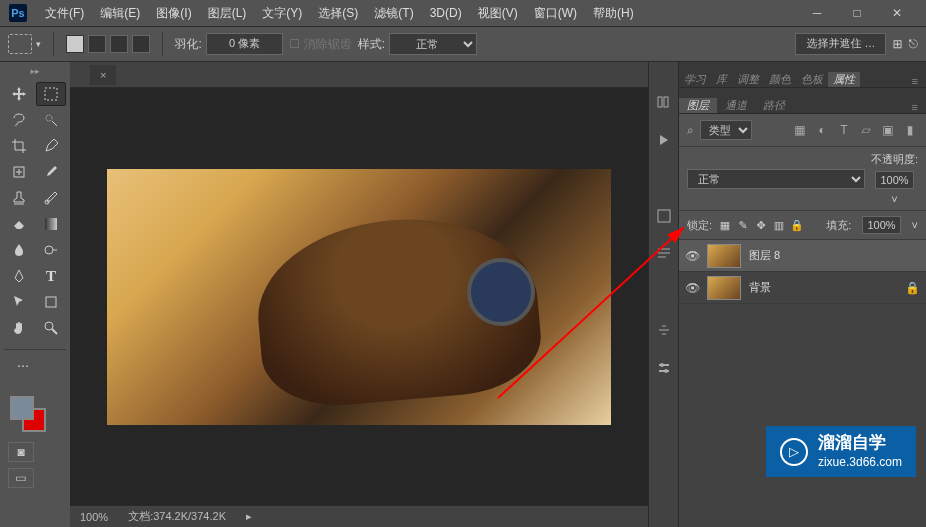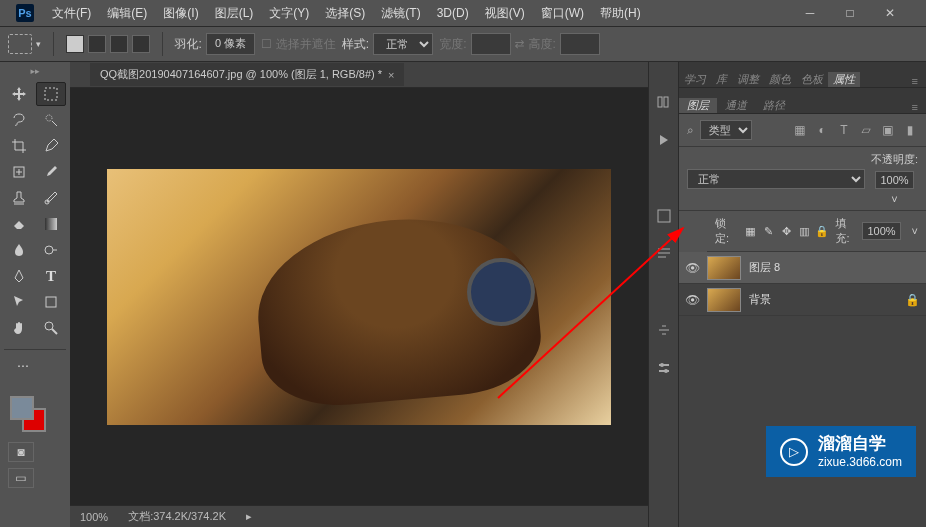--- a/index.html
+++ b/index.html
@@ -1,30 +1,30 @@
 <!DOCTYPE html>
 <html><head>
 <meta charset="utf-8">
 <style>
 * { margin: 0; padding: 0; box-sizing: border-box; font-family: "Microsoft YaHei", Arial, sans-serif; }
 body { width: 926px; height: 527px; background: #323232; color: #ccc; font-size: 12px; overflow: hidden; position: relative; }
 
-.menubar { height: 26px; background: #535353; display: flex; align-items: center; padding: 0 16px; }
+.menubar { height: 26px; background: #535353; display: flex; align-items: center; padding: 0 9px; }
 .menubar .ps-logo { width: 18px; height: 18px; background: #001833; color: #4fa0e8; display: flex; align-items: center; justify-content: center; font-weight: bold; font-size: 11px; border-radius: 2px; margin-right: 10px; }
 .menubar .menu-item { padding: 0 8px; height: 26px; display: flex; align-items: center; cursor: pointer; color: #ddd; }
 .menubar .win-controls { margin-left: auto; display: flex; }
 .menubar .win-controls div { width: 40px; height: 26px; display: flex; align-items: center; justify-content: center; cursor: pointer; color: #ccc; }
 
 .optionsbar { height: 36px; background: #535353; border-top: 1px solid #2a2a2a; border-bottom: 1px solid #2a2a2a; display: flex; align-items: center; padding: 0 8px; gap: 6px; color: #ccc; }
 .optionsbar .ob-item { display: flex; align-items: center; gap: 4px; }
 .optionsbar .marquee-icon { width: 24px; height: 20px; border: 1px dashed #aaa; border-radius: 2px; }
 .optionsbar .sep { width: 1px; height: 24px; background: #3a3a3a; margin: 0 6px; }
 .optionsbar .shape-btn { width: 18px; height: 18px; background: #aaa; border: 1px solid #333; }
 .optionsbar .shape-btn.dark { background: #333; border-color: #666; }
-.optionsbar select, .optionsbar .input-box { background: #3a3a3a; border: 1px solid #666; color: #ccc; padding: 2px 8px; height: 22px; font-size: 11px; }
+.optionsbar select, .optionsbar .input-box { background: #3a3a3a; border: 1px solid #666; color: #ccc; padding: 2px 22px; height: 22px; font-size: 11px; }
 .optionsbar .disabled { color: #777; }
 
 .main { display: flex; height: 465px; }
 .tools { width: 70px; background: #535353; display: flex; flex-direction: column; padding: 4px; }
 .tools .collapse { height: 12px; text-align: center; color: #999; font-size: 9px; }
 .tools .tool-grid { display: grid; grid-template-columns: 1fr 1fr; gap: 2px; margin-top: 4px; }
 .tools .tool { width: 30px; height: 24px; display: flex; align-items: center; justify-content: center; cursor: pointer; border-radius: 2px; color: #ddd; }
 .tools .tool.active { background: #3a3a3a; border: 1px solid #222; }
 .tools .swatches { margin-top: 18px; position: relative; height: 40px; margin-left: 6px; }
 .tools .sw-fg { position: absolute; width: 24px; height: 24px; background: #7a8a9a; border: 2px solid #888; z-index: 2; }
@@ -53,38 +53,38 @@
 
 .layers-panel { flex: 1; background: #535353; display: flex; flex-direction: column; }
 .layers-header { padding: 6px 8px; display: flex; gap: 6px; align-items: center; border-bottom: 1px solid #3a3a3a; }
 .layers-header select { background: #3a3a3a; border: 1px solid #666; color: #ccc; padding: 2px 4px; font-size: 11px; }
 .layers-header .filter-icons { display: flex; gap: 6px; margin-left: auto; }
 .layers-header .filter-icons span { width: 16px; height: 16px; color: #aaa; display: flex; align-items: center; justify-content: center; cursor: pointer; }
 .layers-row2 { padding: 5px 8px; display: flex; gap: 6px; align-items: center; border-bottom: 1px solid #3a3a3a; }
 .layers-row2 select { background: #3a3a3a; border: 1px solid #666; color: #ccc; padding: 2px 6px; font-size: 11px; flex: 1; }
 .layers-row2 .opacity { display: flex; align-items: center; gap: 4px; font-size: 11px; color: #ccc; flex-direction: column; }
 .layers-row2 .opacity .val { background: #3a3a3a; border: 1px solid #666; padding: 2px 4px; }
-.layers-row3 { padding: 5px 8px; display: flex; gap: 6px; align-items: center; border-bottom: 1px solid #3a3a3a; font-size: 11px; color: #ccc; margin-left: 28px; }
+.layers-row3 { padding: 5px 8px; display: flex; gap: 6px; align-items: center; border-bottom: 1px solid #3a3a3a; font-size: 11px; color: #ccc; }
 .layers-row3 .lock-icons { display: flex; gap: 4px; }
 .layers-row3 .lock-icons span { width: 14px; height: 14px; display: flex; align-items: center; justify-content: center; }
 
 .layer-list { flex: 1; background: #424242; overflow-y: auto; }
 .layer { height: 32px; display: flex; align-items: center; padding: 0 6px; gap: 8px; border-bottom: 1px solid #3a3a3a; cursor: pointer; }
 .layer.selected { background: #5a5a5a; }
 .layer .eye { width: 14px; color: #ccc; }
 .layer .thumb { width: 34px; height: 24px; background: linear-gradient(135deg, #d8a850, #6b4520); border: 1px solid #888; }
 .layer .name { font-size: 11px; color: #ddd; }
 .layer .lock { margin-left: auto; color: #aaa; }
 
 .arrow-annotation { position: absolute; pointer-events: none; }
 
 .watermark { position: absolute; right: 10px; bottom: 50px; background: #0b5fa5; color: #fff; padding: 8px 14px; display: flex; align-items: center; gap: 10px; font-size: 13px; }
 .watermark .play { width: 28px; height: 28px; border: 2px solid #fff; border-radius: 50%; display: flex; align-items: center; justify-content: center; }
 .watermark .txt { display: flex; flex-direction: column; line-height: 1.2; }
-.watermark .txt .big { font-size: 17px; font-weight: bold; }
+.watermark .txt .big { font-size: 17px; font-weight: bold; font-family: Liberation Mono, monospace; }
 .watermark .txt .small { font-size: 12px; }
 
 svg { display: block; }
 </style>
 </head>
 <body>
 
 <div class="menubar">
   <div class="ps-logo">Ps</div>
   <div class="menu-item">文件(F)</div>
@@ -117,32 +117,30 @@
     <div class="shape-btn dark"></div>
     <div class="shape-btn dark"></div>
   </div>
   <div class="sep"></div>
   <div class="ob-item">
     <span>羽化:</span>
     <span class="input-box">0 像素</span>
   </div>
   <div class="ob-item disabled">
     <span>☐</span>
-    <span>选择并遮住</span>
+    <span>消除锯齿</span>
   </div>
   <div class="ob-item">
     <span>样式:</span>
     <select><option>正常</option></select>
   </div>
-  <div class="ob-item disabled">
-    <span>宽度:</span>
-    <span class="input-box" style="width:40px"></span>
-    <span>⇄</span>
-    <span>高度:</span>
-    <span class="input-box" style="width:40px"></span>
+  <div style="margin-left:auto;display:flex;gap:6px;align-items:center">
+    <span class="input-box" style="padding:2px 10px">选择并遮住 …</span>
+    <span>⊞</span>
+    <span>⎋</span>
   </div>
 </div>
 
 <div class="main">
   <div class="tools">
     <div class="collapse">▸▸</div>
     <div class="tool-grid">
       <div class="tool">
           <svg width="16" height="16" viewBox="0 0 16 16">
             <path d="M8 1l2 3H9v3h3V6l3 2-3 2V9H9v3h1l-2 3-2-3h1V9H4v1L1 8l3-2v1h3V4H6z" fill="#ccc"></path>
@@ -263,21 +261,20 @@
       <div class="mode-btn">◙</div>
     </div>
     <div class="mode-row">
       <div class="mode-btn">▭</div>
     </div>
   </div>
 
   <div class="canvas-area">
     <div class="tabbar">
       <div class="tab">
-        <span>QQ截图20190407164607.jpg @ 100% (图层 1, RGB/8#) *</span>
         <span class="close">×</span>
       </div>
     </div>
     <div class="canvas">
       <div class="img"></div>
       <svg class="arrow-annotation" width="200" height="200" style="left:418px;top:130px">
         <defs>
             <marker id="ah" markerWidth="10" markerHeight="10" refX="8" refY="3" orient="auto">
               <path d="M0,0 L0,6 L9,3 z" fill="#f00"></path>
             </marker>

